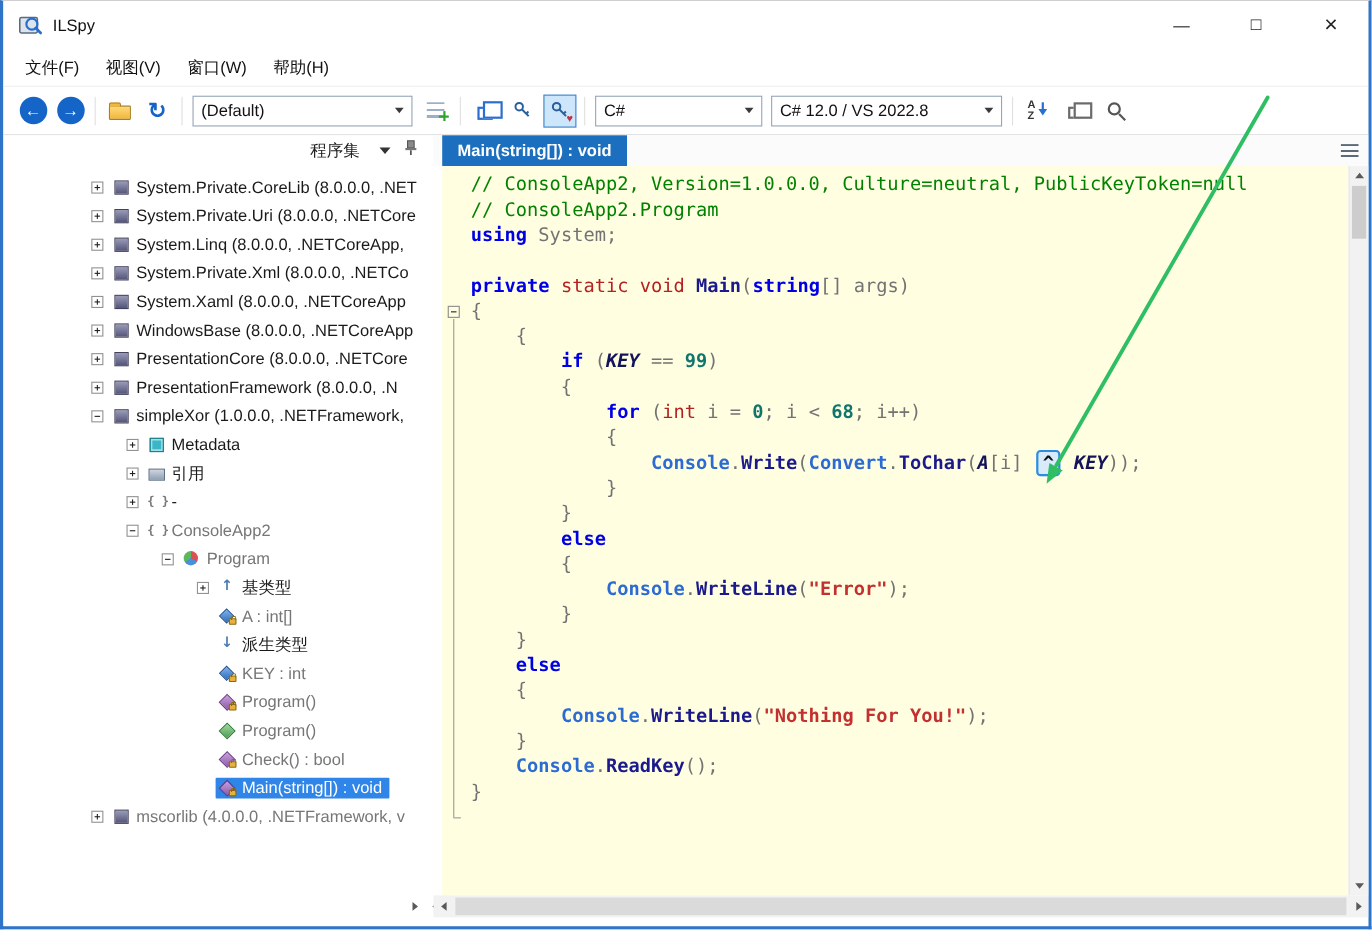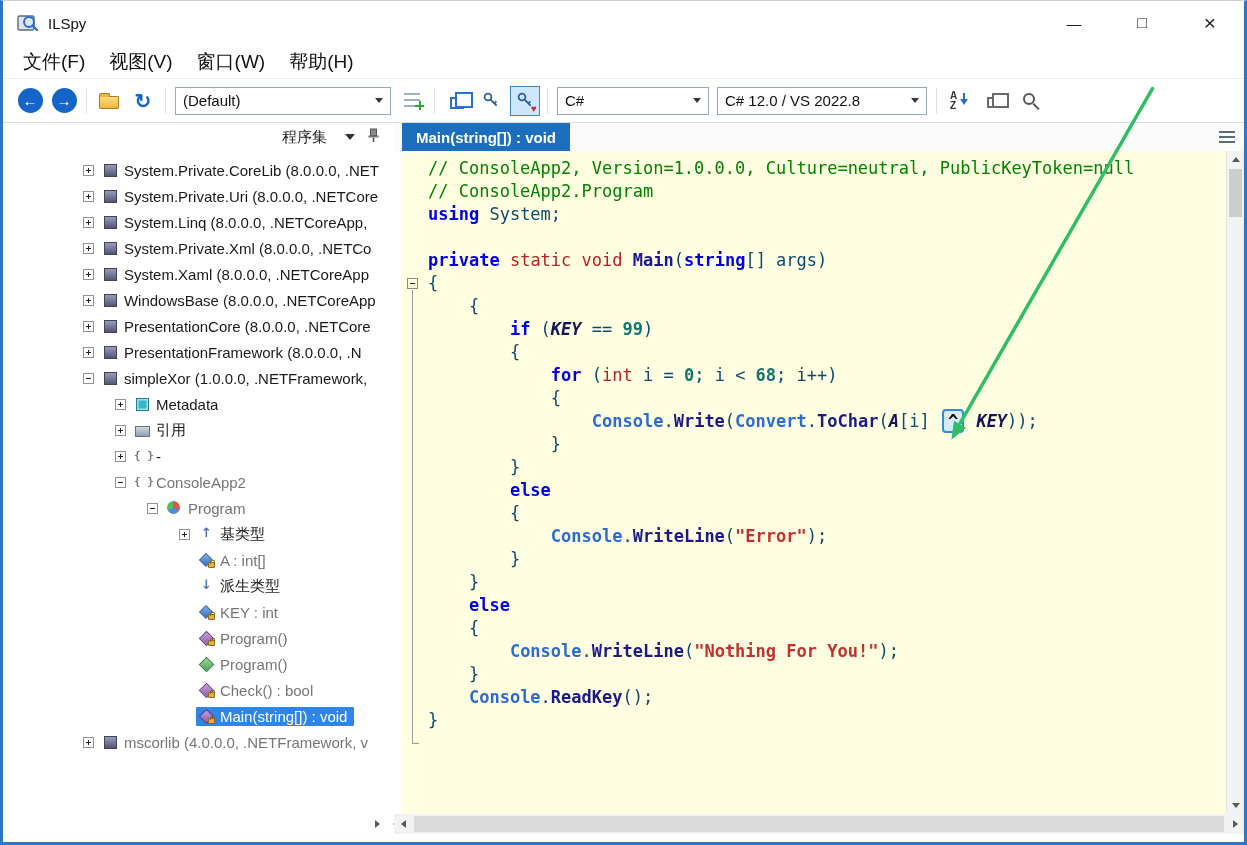--- a/index.html
+++ b/index.html
@@ -15,21 +15,21 @@
   .app-icon { width:22px; height:22px; margin-right:9px; display:inline-block; }
   .title-text { font-size:15px; color:#111; }
   .win-controls { margin-left:auto; display:flex; height:100%; }
   .win-btn { width:68px; height:100%; display:flex; align-items:center; justify-content:center;
              font-size:15px; color:#222; cursor:default; }
   .win-btn.close { font-size:21px; }
   .win-btn.max { font-size:16px; }
 
   
   .menubar { height:33px; display:flex; align-items:center; padding-left:8px; background:#fff; }
-  .menu-item { padding:0 12px; font-size:19px; color:#111; height:100%; display:flex; align-items:center; }
+  .menu-item { padding:0 12px; font-size:15px; color:#111; height:100%; display:flex; align-items:center; }
 
   
   .toolbar { height:45px; display:flex; align-items:center; padding-left:10px; background:#fff;
              border-bottom:1px solid #dcdcdc; border-top:1px solid #efefef; }
   .tbtn { min-width:34px; height:34px; display:flex; align-items:center; justify-content:center; }
   .tsep { width:1px; height:26px; background:#e0e0e0; margin:0 5px; flex:none; }
   .navcirc { width:25px; height:25px; border-radius:50%; background:#1565c8; color:#fff;
              display:flex; align-items:center; justify-content:center; font-size:15px; font-weight:bold; }
   .folder { position:relative; width:20px; height:13px; margin-top:4px;
             background:linear-gradient(180deg,#ffd97a,#f3b73c); border:1px solid #a8801f; border-radius:1px; }
@@ -142,21 +142,21 @@
           font-family:"DejaVu Sans Mono","Liberation Mono",monospace; font-size:17px; line-height:23px; }
   .cl { white-space:pre; height:23px; }
   .com { color:#008200; }
   .kw  { color:#0000e6; font-weight:bold; }
   .red { color:#b42121; font-weight:normal; }
   .num { color:#0f766e; font-weight:bold; }
   .str { color:#c23030; font-weight:bold; }
   .typ { color:#2b6bd3; font-weight:bold; }
   .mth { color:#1a1a8c; font-weight:bold; }
   .fld { color:#14145a; font-style:italic; font-weight:bold; }
-  .pln { color:#0c4a6e;margin-top:22px; }
+  .pln { color:#737373;margin-top:22px; }
   .xor { color:#111; font-weight:bold; border:2px solid #2b8ce0; background:#d9ebfb;
          border-radius:4px; padding:0 4px; margin:0 2px; }
   .fold-box { position:absolute; left:5px; top:127px; width:11px; height:11px;
               border:1px solid #8a8a8a; background:#fffee1; }
   .fold-box::before { content:""; position:absolute; left:2px; top:4px; width:5px; height:1px; background:#222; }
   .fold-line { position:absolute; left:10px; top:139px; width:1px; height:453px; background:#9a9a9a; }
   .fold-corner { position:absolute; left:10px; top:592px; width:7px; height:1px; background:#9a9a9a; }
   .vscroll { position:absolute; right:0; top:0; bottom:0; width:18px; background:#f2f2f2; border-left:1px solid #e5e5e5; }
   .vs-btn { height:17px; display:flex; align-items:center; justify-content:center; }
   .vs-btn.bottom { position:absolute; bottom:0; left:0; right:0; }
@@ -201,21 +201,21 @@
         <span class="navcirc">→</span>
       </div>
     <div class="tsep"></div>
     <div class="tbtn">
         <span class="folder"></span>
       </div>
     <div class="tbtn">
         <span class="refresh">↻</span>
       </div>
     <div class="tsep"></div>
-    <div class="combo" style="width:216px;">
+    <div class="combo" style="width:200px;">
       <span class="combo-text">(Default)</span>
       <span class="cmb-arrow"></span>
     </div>
     <div class="tbtn">
       <span class="addlist">
           <span class="plusv"></span>
         </span>
     </div>
     <div class="tsep"></div>
     <div class="tbtn">

